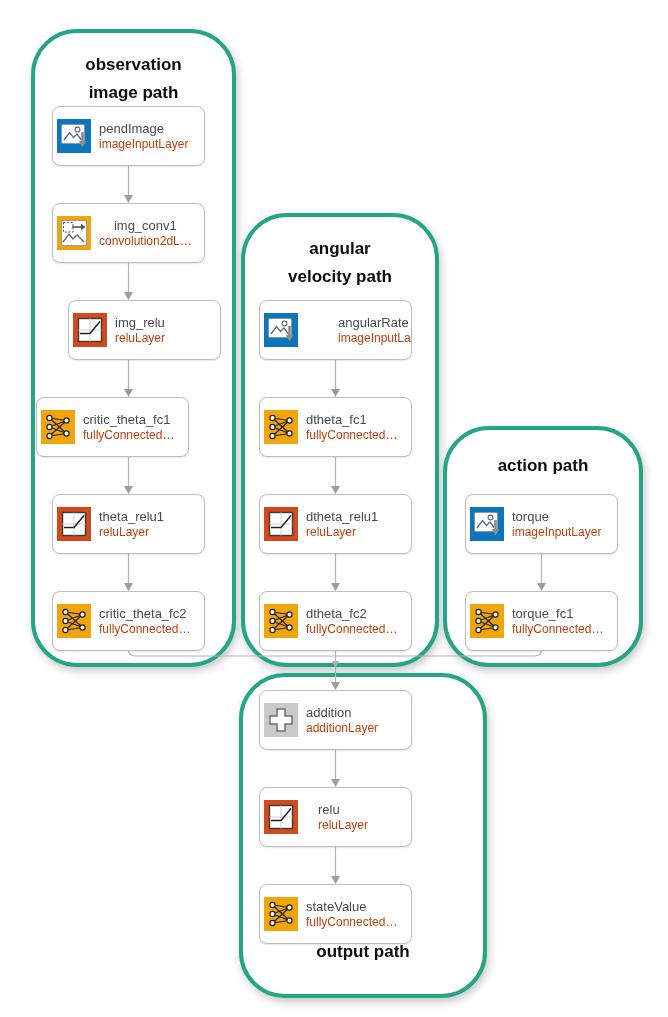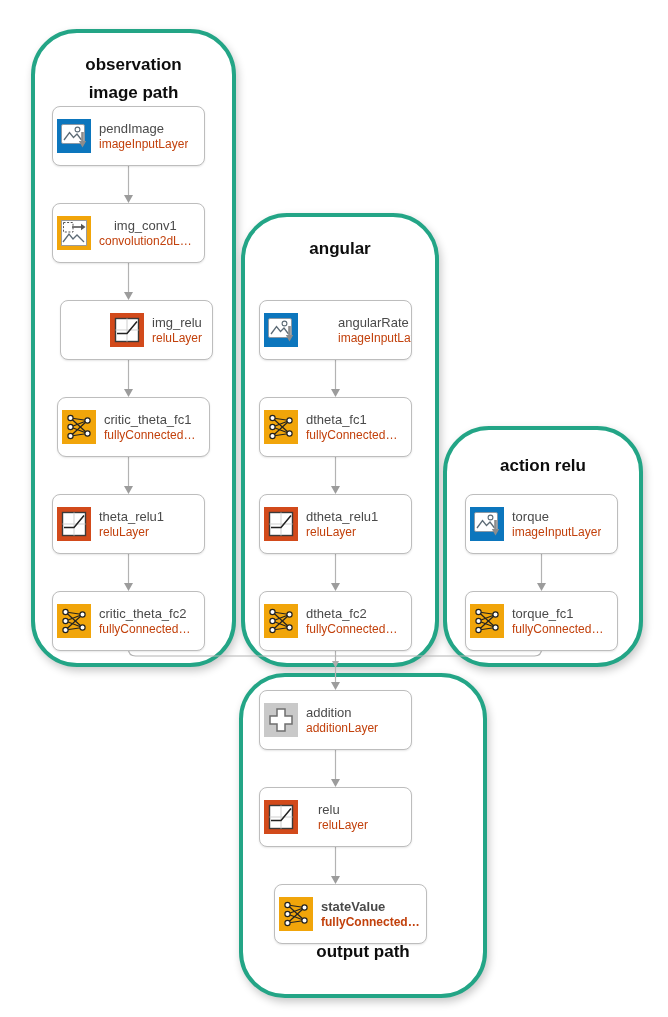--- a/index.html
+++ b/index.html
@@ -57,26 +57,27 @@
   <div class="group" style="left:31px;top:29px;width:197px;height:630px;">
     <div class="group-title" style="top:18px;">
       <div>observation</div>
       <div>image path</div>
     </div>
   </div>
 
   <div class="group" style="left:241px;top:213px;width:190px;height:446px;">
     <div class="group-title" style="top:18px;">
       <div>angular</div>
+      <div>velocity path</div>
     </div>
   </div>
 
   <div class="group" style="left:443px;top:426px;width:192px;height:233px;">
     <div class="group-title" style="top:22px;">
-      <div>action relu</div>
+      <div>action path</div>
     </div>
   </div>
 
   <div class="group" style="left:239px;top:673px;width:192px;height:317px;padding-left:48px;">
     <div class="group-title" style="bottom:28px;top:auto;">
       <div>output path</div>
     </div>
   </div>
 
   <svg id="connectors" width="668" height="1017">
@@ -136,35 +137,35 @@
       <rect x="6.5" y="6.5" width="9.5" height="9.5" fill="none" stroke="#555" stroke-width="1" stroke-dasharray="2 1.6"></rect>
       <line x1="15" y1="11" x2="24" y2="11" stroke="#555" stroke-width="1.6"></line>
       <polygon points="24,7.8 24,14.2 28.5,11" fill="#555"></polygon>
     </svg>
     <div class="labels">
       <div class="name">img_conv1</div>
       <div class="type">convolution2dL…</div>
     </div>
   </div>
 
-  <div class="node" style="left:60px;top:300px;padding-left:45px;">
+  <div class="node" style="left:68px;top:300px;">
     <svg class="icon" viewBox="0 0 34 34">
       <rect width="34" height="34" fill="#D24A1B"></rect>
       <rect x="5.5" y="5.5" width="23" height="23" fill="#fff" stroke="#3a3a3a" stroke-width="1.4"></rect>
       <line x1="5.5" y1="17" x2="28.5" y2="17" stroke="#cfcfcf" stroke-width="1"></line>
       <line x1="17" y1="5.5" x2="17" y2="28.5" stroke="#cfcfcf" stroke-width="1"></line>
       <path d="M7 20.5 H17 L27 8.5" fill="none" stroke="#222" stroke-width="1.5"></path>
     </svg>
     <div class="labels">
       <div class="name">img_relu</div>
       <div class="type">reluLayer</div>
     </div>
   </div>
 
-  <div class="node" style="left:57px;top:397px;border-radius:9px;">
+  <div class="node" style="left:36px;top:397px;">
     <svg class="icon" viewBox="0 0 34 34">
       <rect width="34" height="34" fill="#F1A50A"></rect>
       <g stroke="#222" stroke-width="1.2">
         <line x1="8.5" y1="8" x2="25.5" y2="10.5"></line>
           <line x1="8.5" y1="8" x2="25.5" y2="23.5"></line>
         <line x1="8.5" y1="17" x2="25.5" y2="10.5"></line>
           <line x1="8.5" y1="17" x2="25.5" y2="23.5"></line>
         <line x1="8.5" y1="26" x2="25.5" y2="10.5"></line>
           <line x1="8.5" y1="26" x2="25.5" y2="23.5"></line>
       </g>
@@ -358,21 +359,21 @@
       <line x1="5.5" y1="17" x2="28.5" y2="17" stroke="#cfcfcf" stroke-width="1"></line>
       <line x1="17" y1="5.5" x2="17" y2="28.5" stroke="#cfcfcf" stroke-width="1"></line>
       <path d="M7 20.5 H17 L27 8.5" fill="none" stroke="#222" stroke-width="1.5"></path>
     </svg>
     <div class="labels">
       <div class="name">relu</div>
       <div class="type">reluLayer</div>
     </div>
   </div>
 
-  <div class="node" style="left:274px;top:884px;font-weight:bold;">
+  <div class="node" style="left:259px;top:884px;">
     <svg class="icon" viewBox="0 0 34 34">
       <rect width="34" height="34" fill="#F1A50A"></rect>
       <g stroke="#222" stroke-width="1.2">
         <line x1="8.5" y1="8" x2="25.5" y2="10.5"></line>
           <line x1="8.5" y1="8" x2="25.5" y2="23.5"></line>
         <line x1="8.5" y1="17" x2="25.5" y2="10.5"></line>
           <line x1="8.5" y1="17" x2="25.5" y2="23.5"></line>
         <line x1="8.5" y1="26" x2="25.5" y2="10.5"></line>
           <line x1="8.5" y1="26" x2="25.5" y2="23.5"></line>
       </g>

